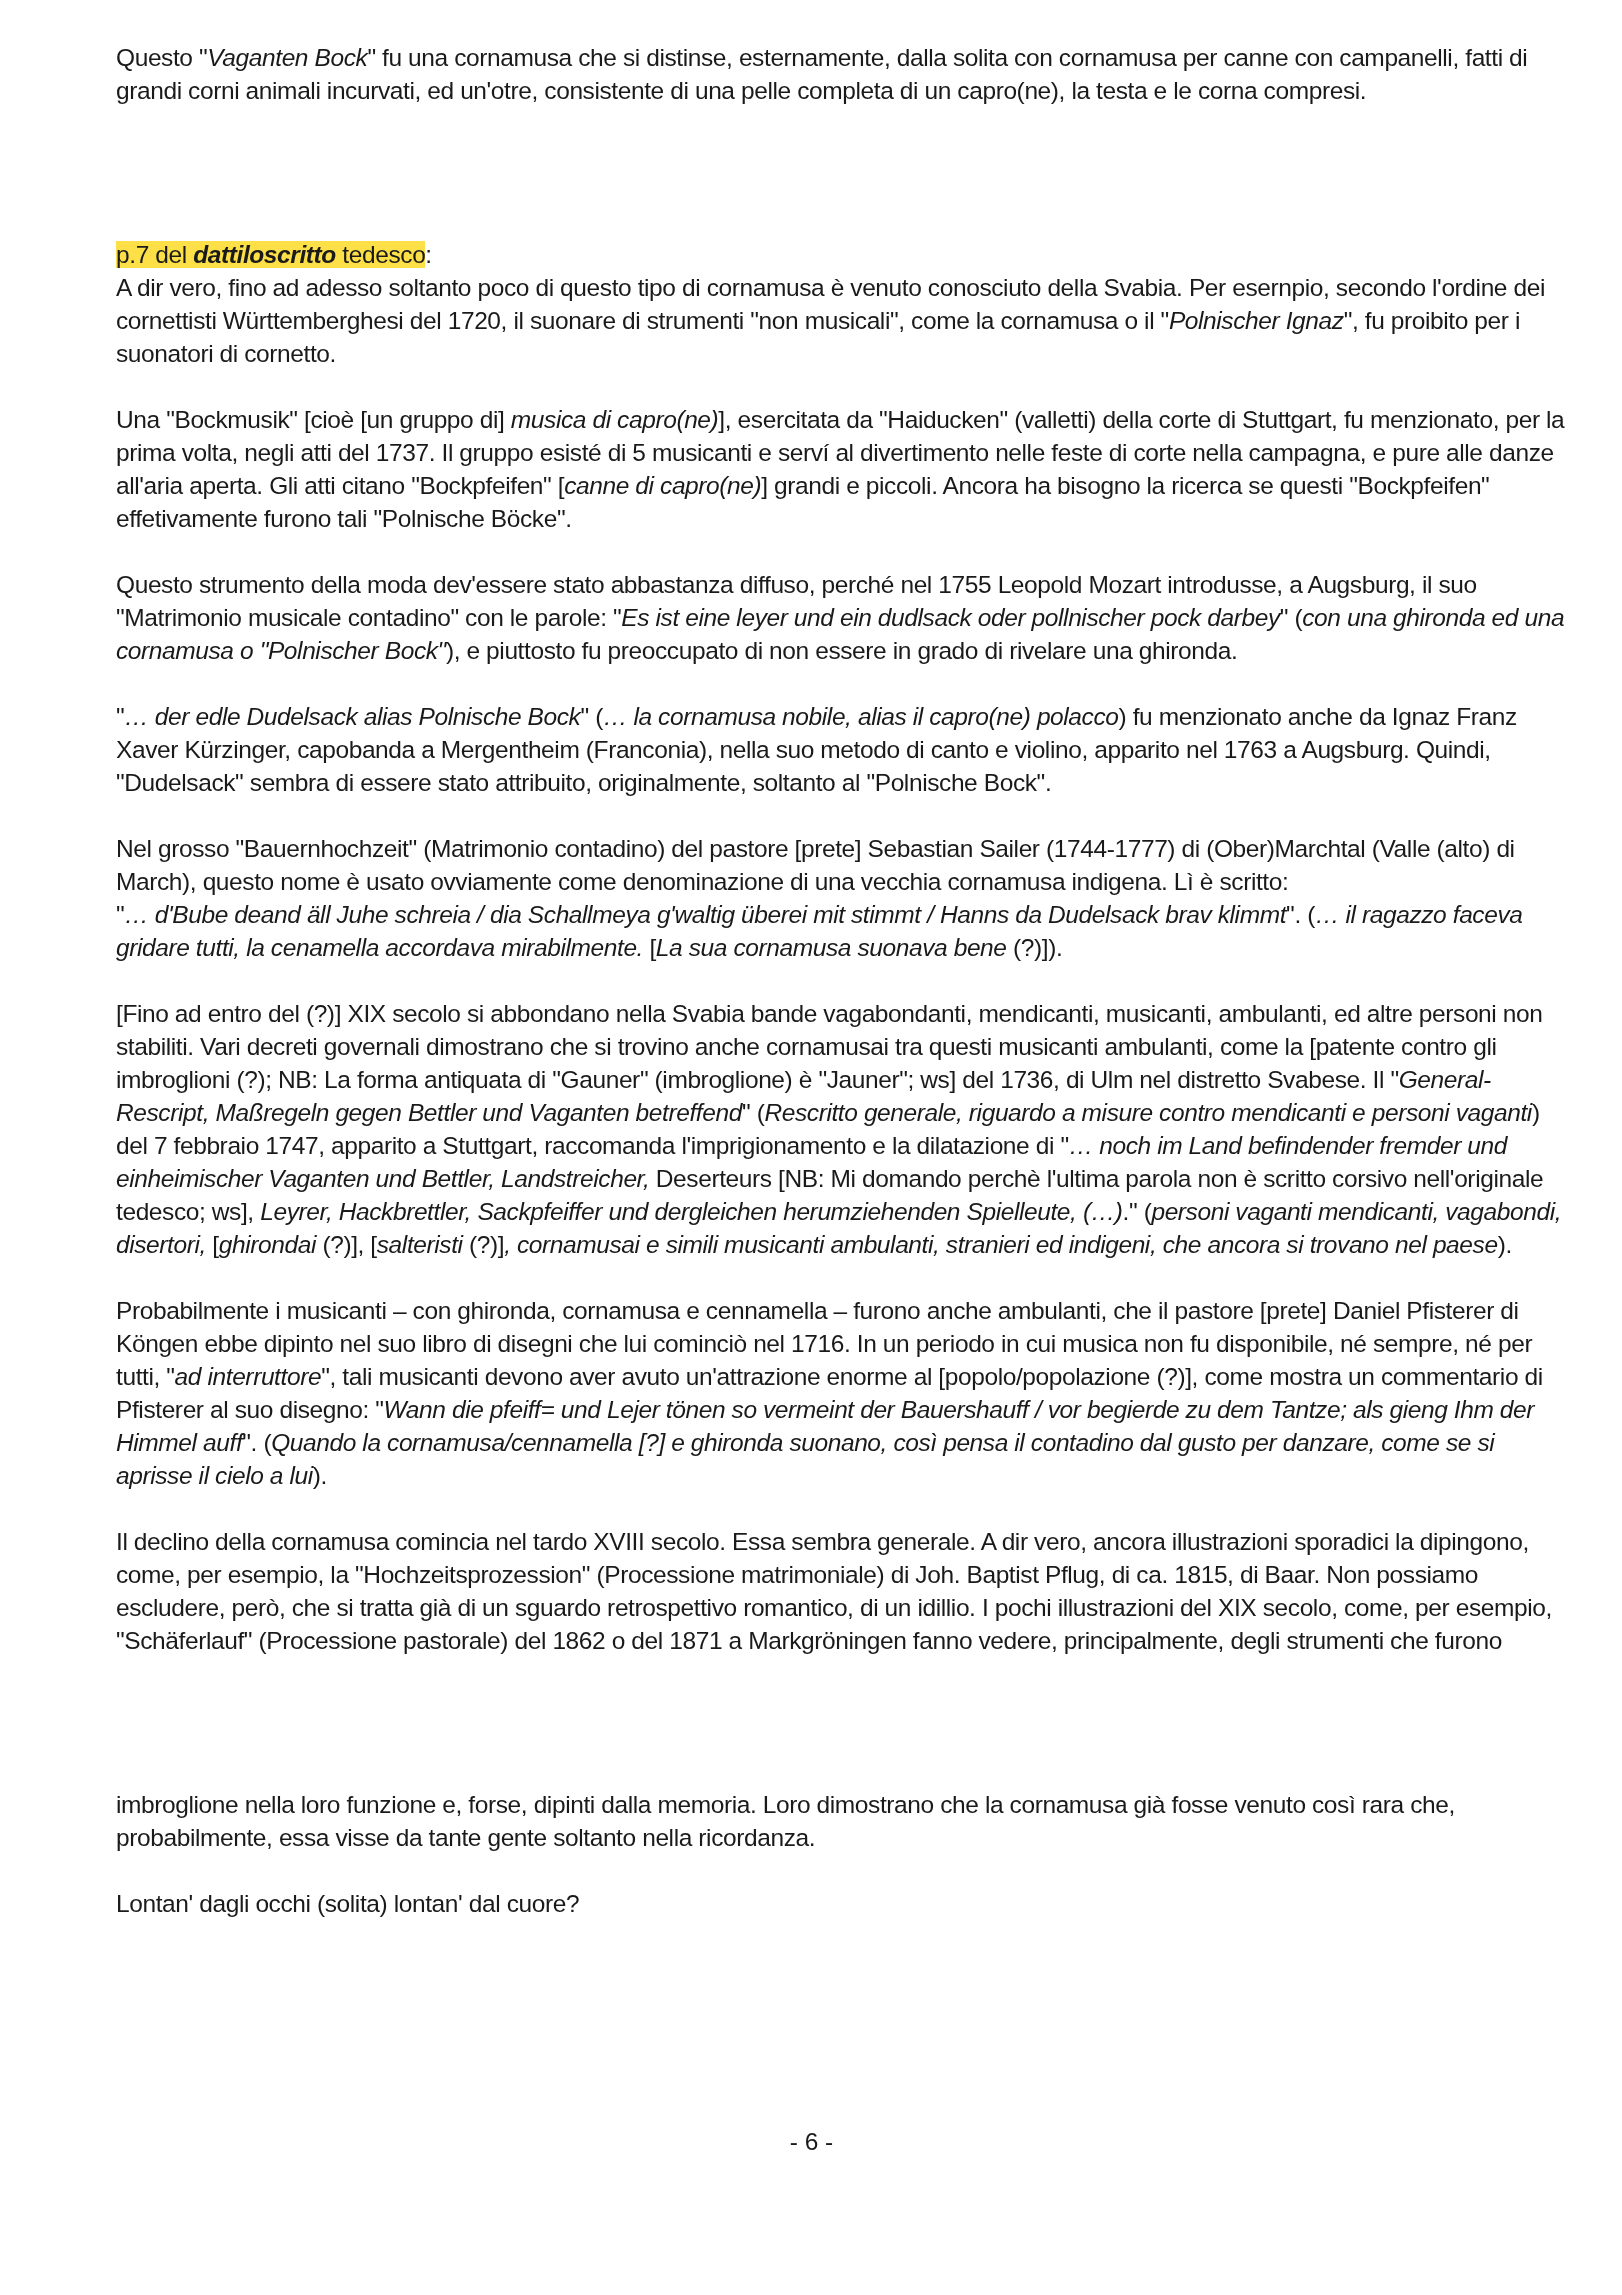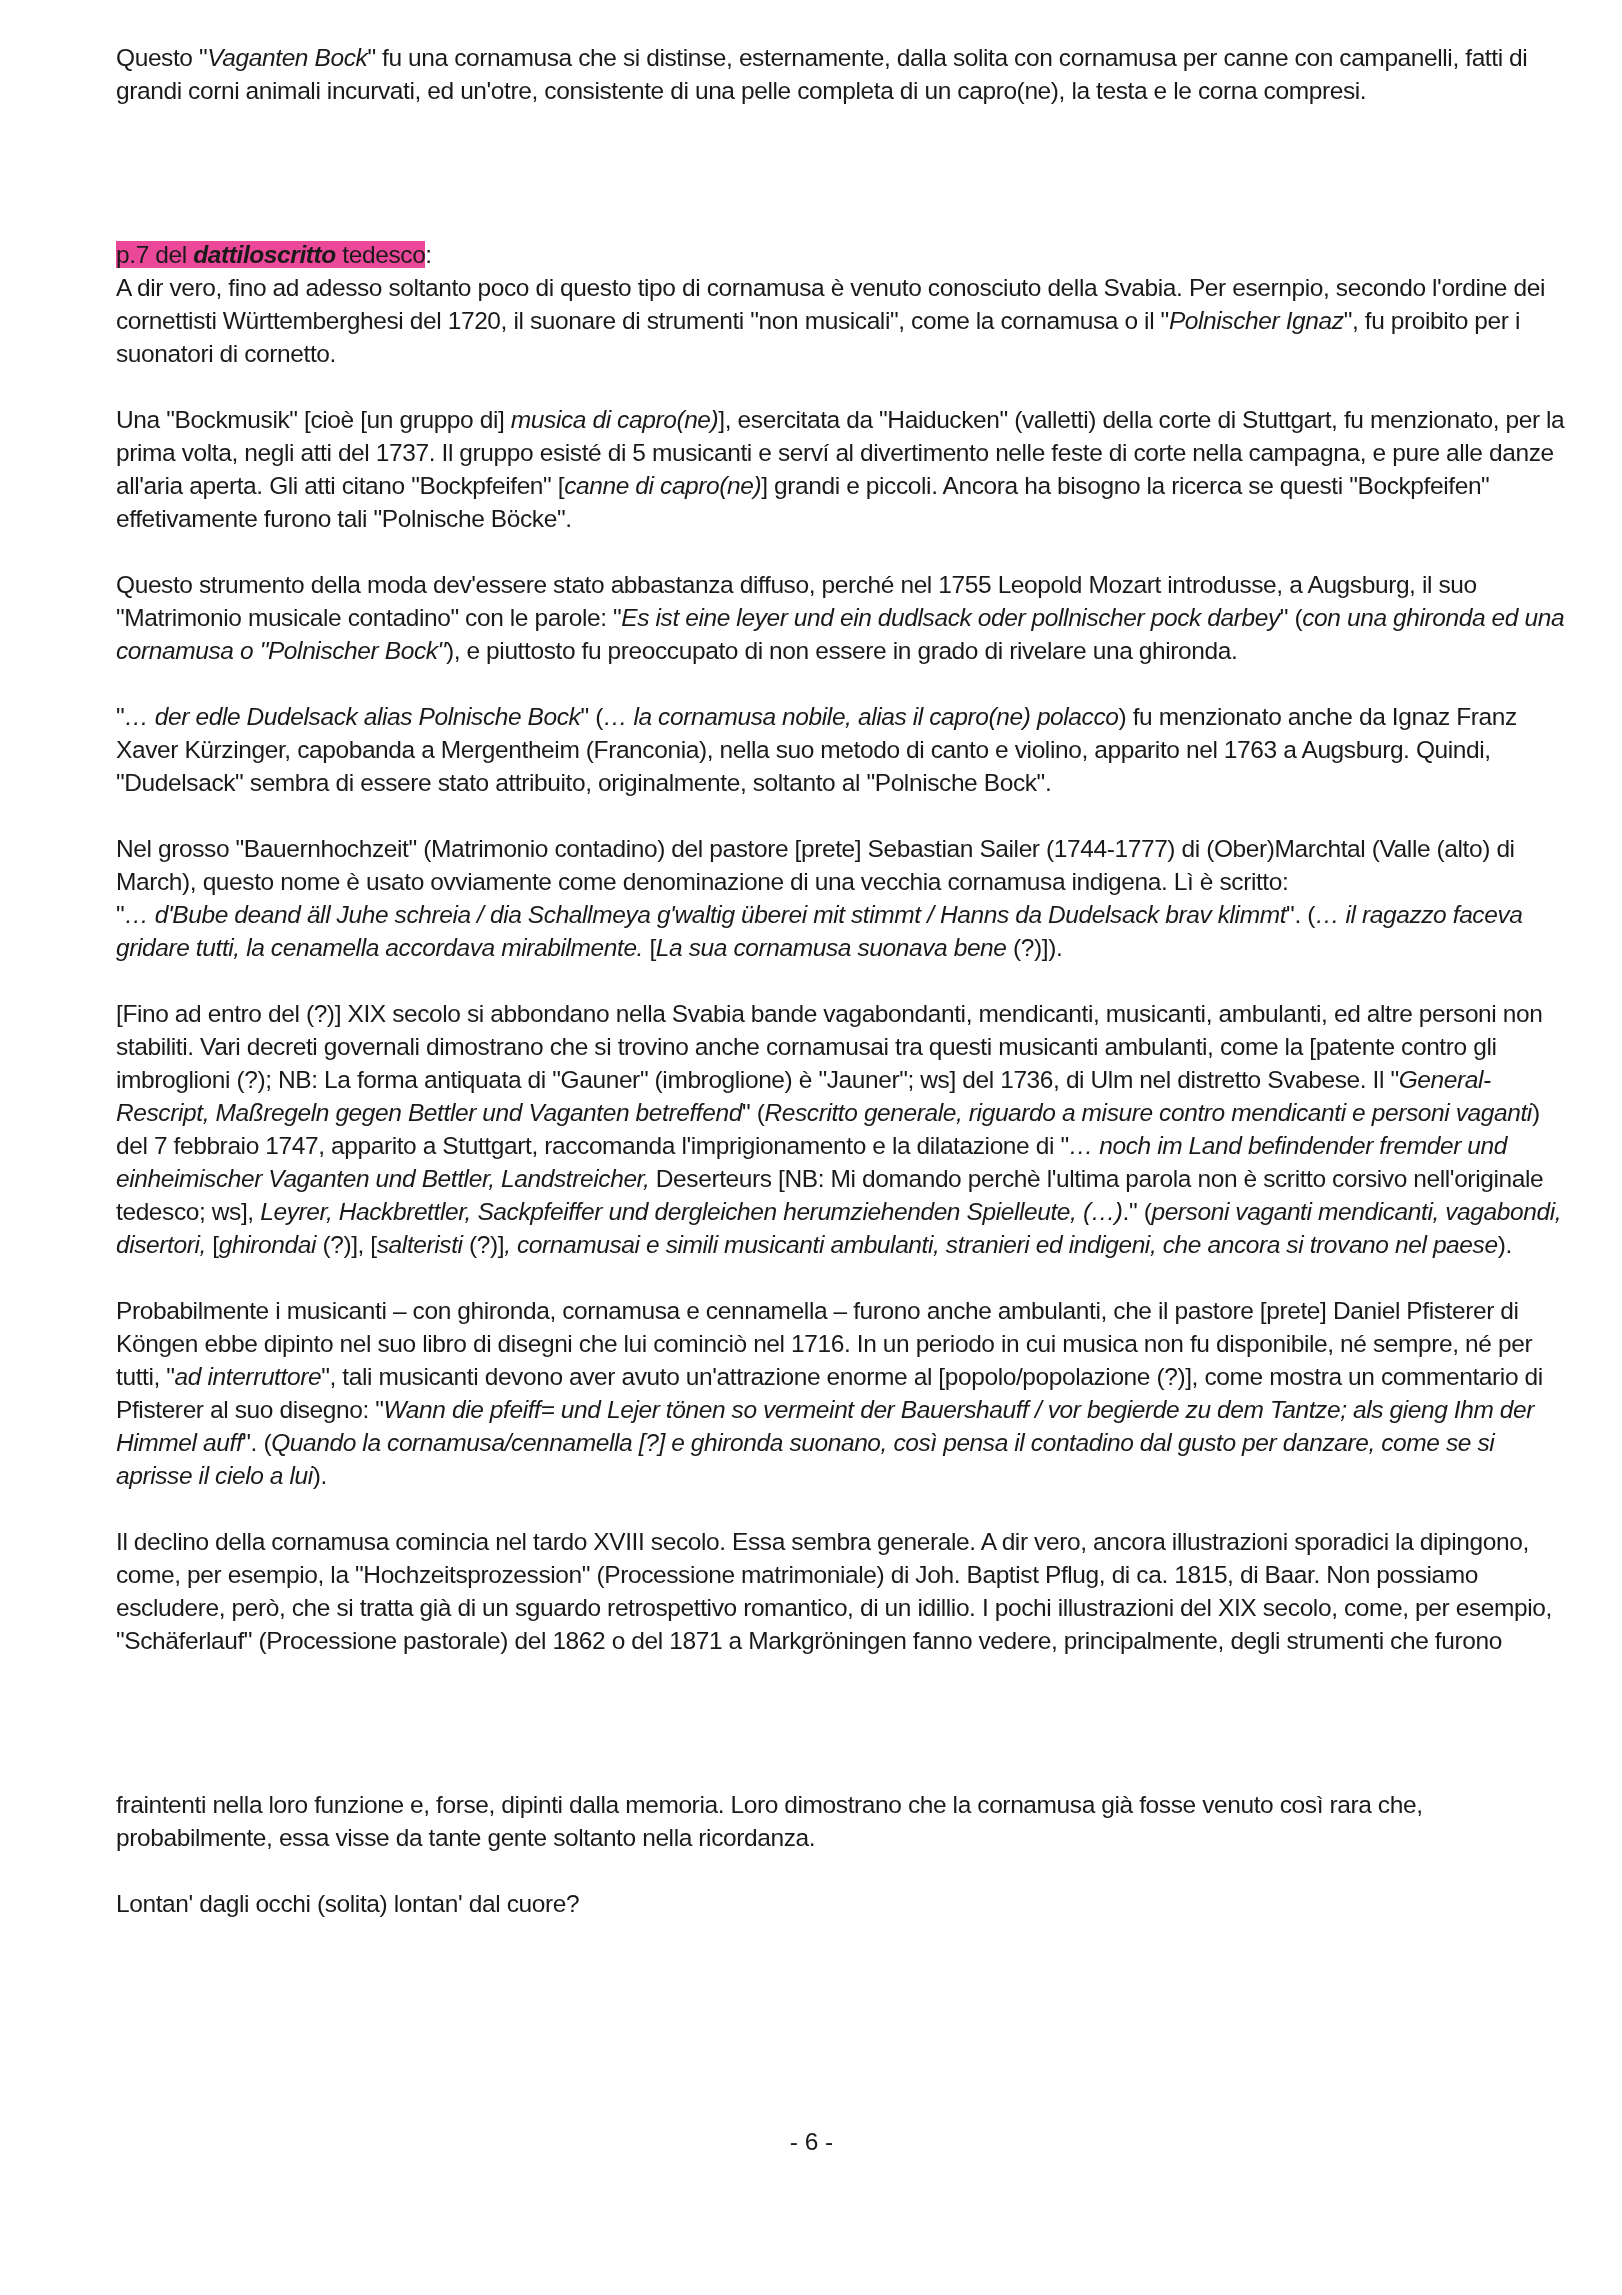--- a/index.html
+++ b/index.html
@@ -8,21 +8,21 @@
     font-family: "Liberation Sans", "DejaVu Sans", sans-serif;
     color: #1a1a1a;
   }
   .page {
     position: absolute; left: 116px; top: 41px; width: 1454px;
     font-size: 24.5px; line-height: 33px; letter-spacing: -0.4px;
   }
   p { margin: 0; }
   .gap { height: 33px; }
   .gap4 { height: 131px; }
-  .hl { background: #ec4899; }
+  .hl { background: #fde047; }
   .hdr b i { font-weight: bold; font-style: italic; }
   i { font-style: italic; }
   .pagenum {
     position: absolute; left: 0; width: 1623px; top: 2128px;
     text-align: center; font-size: 24.5px; color: #1a1a1a;
   }
 </style>
 </head>
 <body>
 
@@ -43,19 +43,19 @@
   <div class="gap"></div>
   <p><span>Nel grosso "Bauernhochzeit" (Matrimonio contadino) del pastore [prete] Sebastian Sailer (1744-1777) di (Ober)Marchtal (Valle (alto) di March), questo nome è usato ovviamente come denominazione di una vecchia cornamusa indigena. Lì è scritto:</span><br><span>"</span><i>… d'Bube deand äll Juhe schreia / dia Schallmeya g'waltig überei mit stimmt / Hanns da Dudelsack brav klimmt</i><span>". (</span><i>… il ragazzo faceva gridare tutti, la cenamella accordava mirabilmente.</i><span> [</span><i>La sua cornamusa suonava bene</i><span> (?)]).</span></p>
   <div class="gap"></div>
   <p><span>[Fino ad entro del (?)] XIX secolo si abbondano nella Svabia bande vagabondanti, mendicanti, musicanti, ambulanti, ed altre personi non stabiliti. Vari decreti governali dimostrano che si trovino anche cornamusai tra questi musicanti ambulanti, come la [patente contro gli imbroglioni (?); NB: La forma antiquata di "Gauner" (imbroglione) è "Jauner"; ws] del 1736, di Ulm nel distretto Svabese. Il "</span><i>General-Rescript, Maßregeln gegen Bettler und Vaganten betreffend</i><span>" (</span><i>Rescritto generale, riguardo a misure contro mendicanti e personi vaganti</i><span>) del 7 febbraio 1747, apparito a Stuttgart, raccomanda l'imprigionamento e la dilatazione di "</span><i>… noch im Land befindender fremder und einheimischer Vaganten und Bettler, Landstreicher,</i><span> Deserteurs [NB: Mi domando perchè l'ultima parola non è scritto corsivo nell'originale tedesco; ws], </span><i>Leyrer, Hackbrettler, Sackpfeiffer und dergleichen herumziehenden Spielleute, (…)</i><span>." (</span><i>personi vaganti mendicanti, vagabondi, disertori,</i><span> [</span><i>ghirondai</i><span> (?)], [</span><i>salteristi</i><span> (?)]</span><i>, cornamusai e simili musicanti ambulanti, stranieri ed indigeni, che ancora si trovano nel paese</i><span>).</span></p>
   <div class="gap"></div>
   <p><span>Probabilmente i musicanti – con ghironda, cornamusa e cennamella – furono anche ambulanti, che il pastore [prete] Daniel Pfisterer di Köngen ebbe dipinto nel suo libro di disegni che lui cominciò nel 1716. In un periodo in cui musica non fu disponibile, né sempre, né per tutti, "</span><i>ad interruttore</i><span>", tali musicanti devono aver avuto un'attrazione enorme al [popolo/popolazione (?)], come mostra un commentario di Pfisterer al suo disegno: "</span><i>Wann die pfeiff= und Lejer tönen so vermeint der Bauershauff / vor begierde zu dem Tantze; als gieng Ihm der Himmel auff</i><span>". (</span><i>Quando la cornamusa/cennamella [?] e ghironda suonano, così pensa il contadino dal gusto per danzare, come se si aprisse il cielo a lui</i><span>).</span></p>
   <div class="gap"></div>
   <p><span>Il declino della cornamusa comincia nel tardo XVIII secolo. Essa sembra generale. A dir vero, ancora illustrazioni sporadici la dipingono, come, per esempio, la "Hochzeitsprozession" (Processione matrimoniale) di Joh. Baptist Pflug, di ca. 1815, di Baar. Non possiamo escludere, però, che si tratta già di un sguardo retrospettivo romantico, di un idillio. I pochi illustrazioni del XIX secolo, come, per esempio, "Schäferlauf" (Processione pastorale) del 1862 o del 1871 a Markgröningen fanno vedere, principalmente, degli strumenti che furono</span></p>
   <div class="gap4"></div>
 
-  <p><span>fraintenti nella loro funzione e, forse, dipinti dalla memoria. Loro dimostrano che la cornamusa già fosse venuto così rara che, probabilmente, essa visse da tante gente soltanto nella ricordanza.</span></p>
+  <p><span>imbroglione nella loro funzione e, forse, dipinti dalla memoria. Loro dimostrano che la cornamusa già fosse venuto così rara che, probabilmente, essa visse da tante gente soltanto nella ricordanza.</span></p>
   <div class="gap"></div>
   <p><span>Lontan' dagli occhi (solita) lontan' dal cuore?</span></p>
 </div>
 
 <div class="pagenum">- 6 -</div>
 
 
 </body></html>

